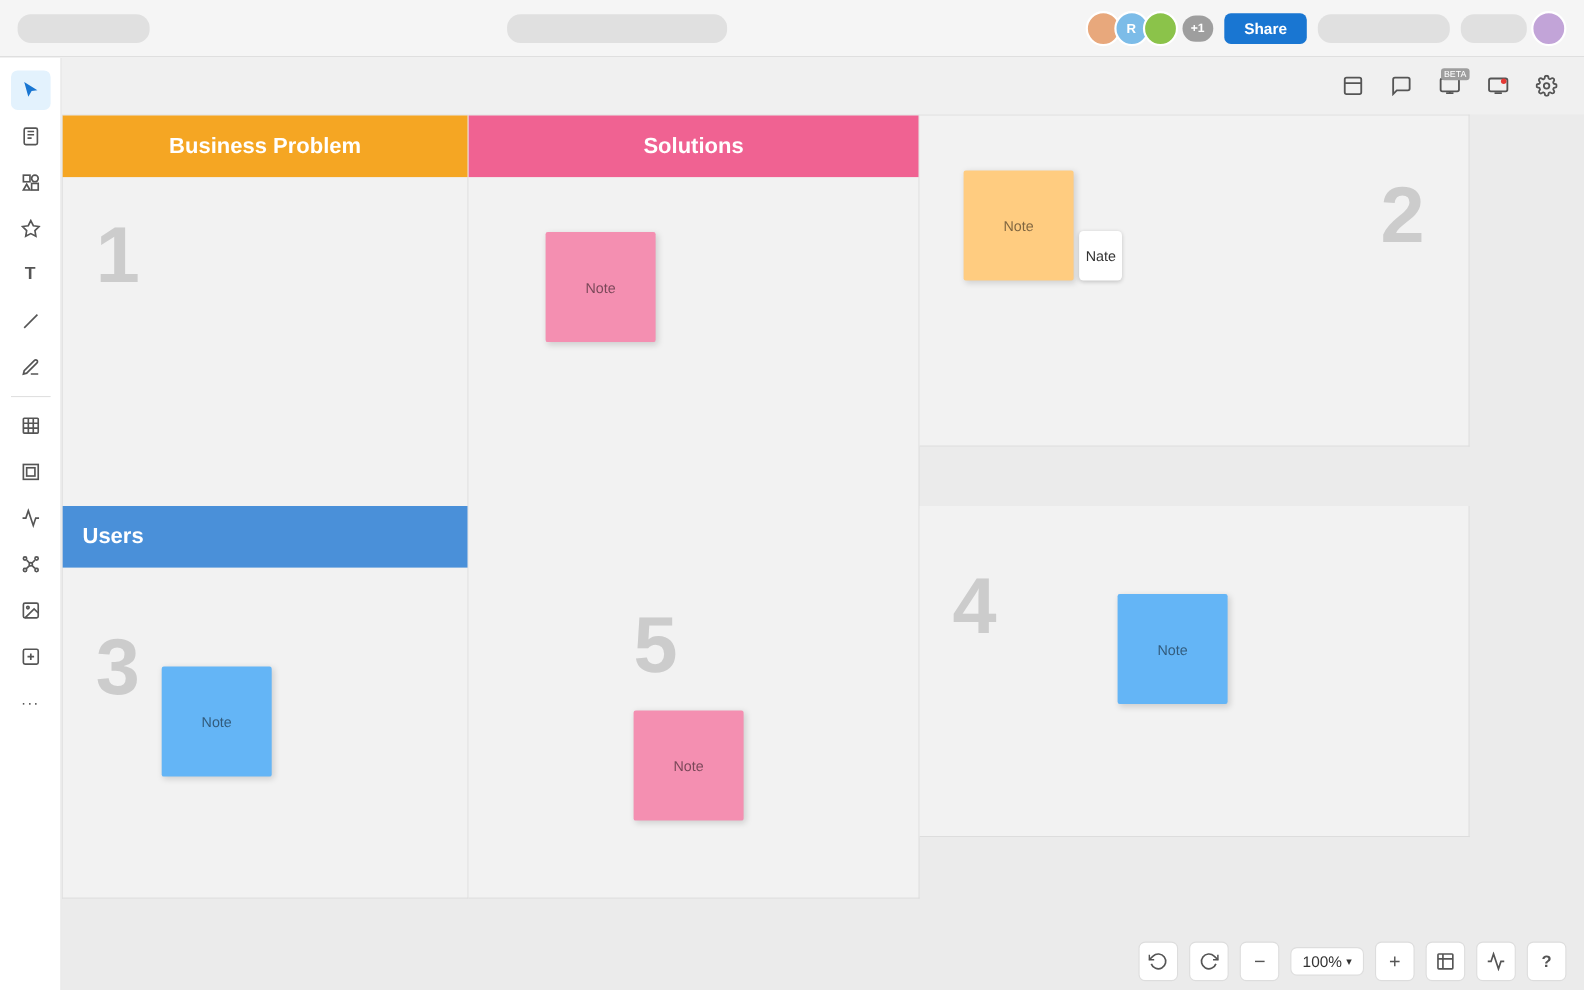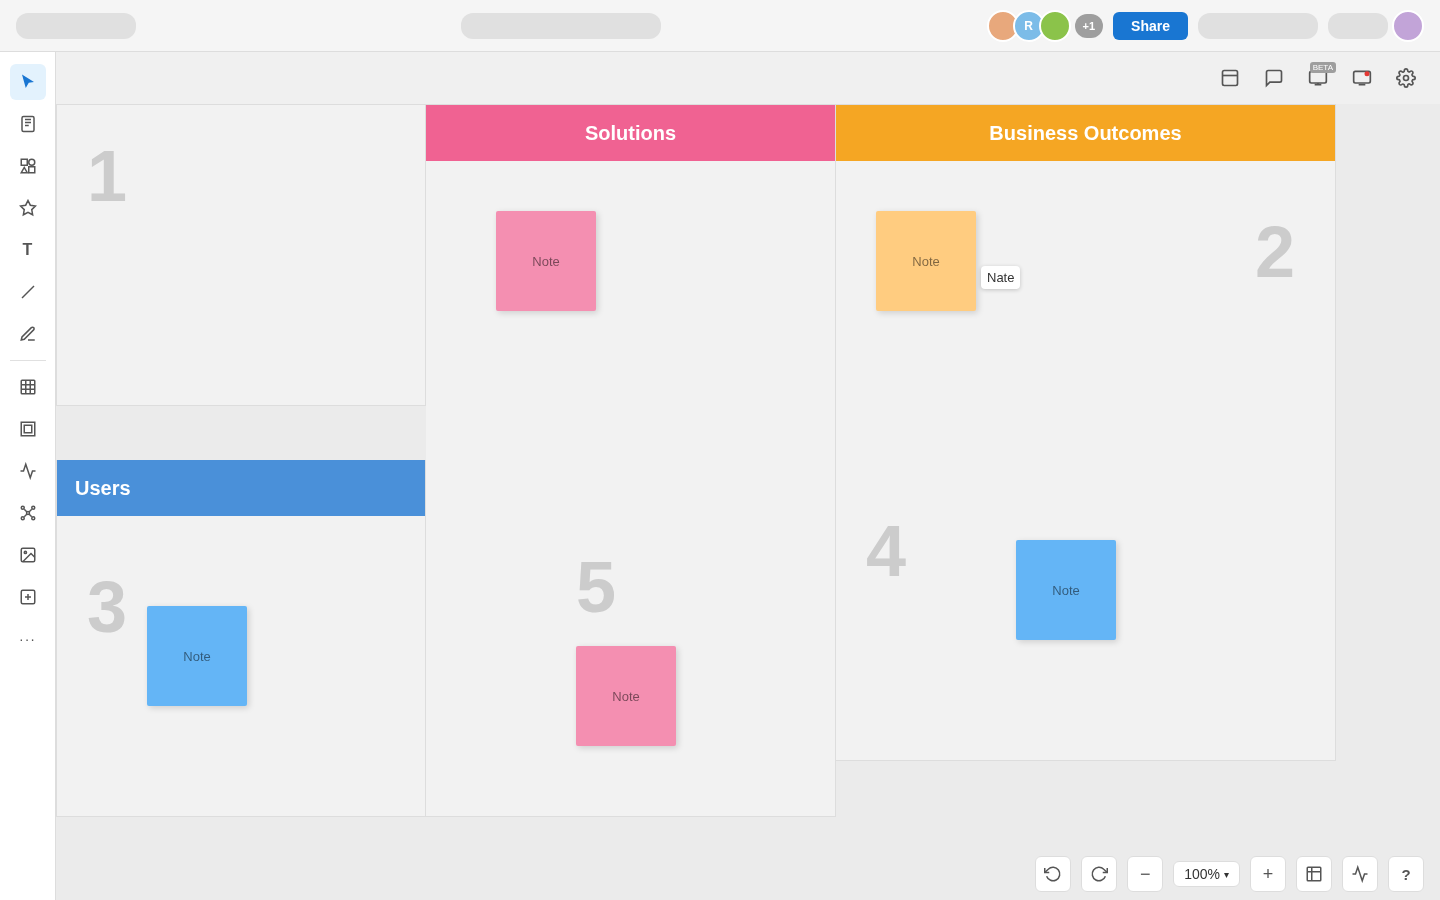--- a/index.html
+++ b/index.html
@@ -130,21 +130,21 @@
     .zoom-control {
       display: flex; align-items: center; gap: 4px;
       background: white; border: 1px solid #ddd; border-radius: 6px;
       padding: 4px 10px; font-size: 14px; color: #333; cursor: pointer;
     }
     .zoom-control .chevron { font-size: 10px; }
 
     
     .nate-label {
       position: absolute; background: white; border-radius: 4px;
-      padding: 4px 6px; font-size: 13px; color: #333; box-shadow: 0 1px 4px rgba(0,0,0,0.2);
+      padding: 15px 6px; font-size: 13px; color: #333; box-shadow: 0 1px 4px rgba(0,0,0,0.2);
     }
   </style>
 </head>
 <body>
 
 <div class="topbar">
   <div class="topbar-left">
     <div class="topbar-title-pill"></div>
   </div>
   <div class="topbar-center">
@@ -284,41 +284,41 @@
       </svg>
   </div>
   <div class="sidebar-tool">
     <span style="font-size:14px;color:#555;letter-spacing:1px;">···</span>
   </div>
 </div>
 
 <div class="canvas">
 
   <div style="position:absolute;top:0;left:0;width:370px;background:#f2f2f2;border:1px solid #ddd;">
+    <div class="col-header orange">
+      <span>Business Problem</span>
+    </div>
     <div style="position:relative;height:300px;">
       <span class="big-num" style="top:30px;left:30px;">1</span>
     </div>
   </div>
 
   <div style="position:absolute;top:0;left:370px;width:410px;background:#f2f2f2;border:1px solid #ddd;border-left:none;">
     <div class="col-header pink">
       <span>Solutions</span>
     </div>
     <div style="position:relative;height:300px;">
 
       <div class="sticky sticky-pink" style="top:50px;left:70px;">
         <span>Note</span>
       </div>
     </div>
   </div>
 
   <div style="position:absolute;top:0;left:780px;width:500px;background:#f2f2f2;border:1px solid #ddd;border-left:none;">
-    <div class="col-header orange">
-      <span>Business Outcomes</span>
-    </div>
     <div style="position:relative;height:300px;">
       <div class="sticky sticky-orange" style="top:50px;left:40px;">
         <span>Note</span>
       </div>
       <span class="big-num" style="top:50px;right:40px;">2</span>
 
       <div class="nate-label" style="position:absolute;top:105px;left:145px;">Nate</div>
     </div>
   </div>
 

